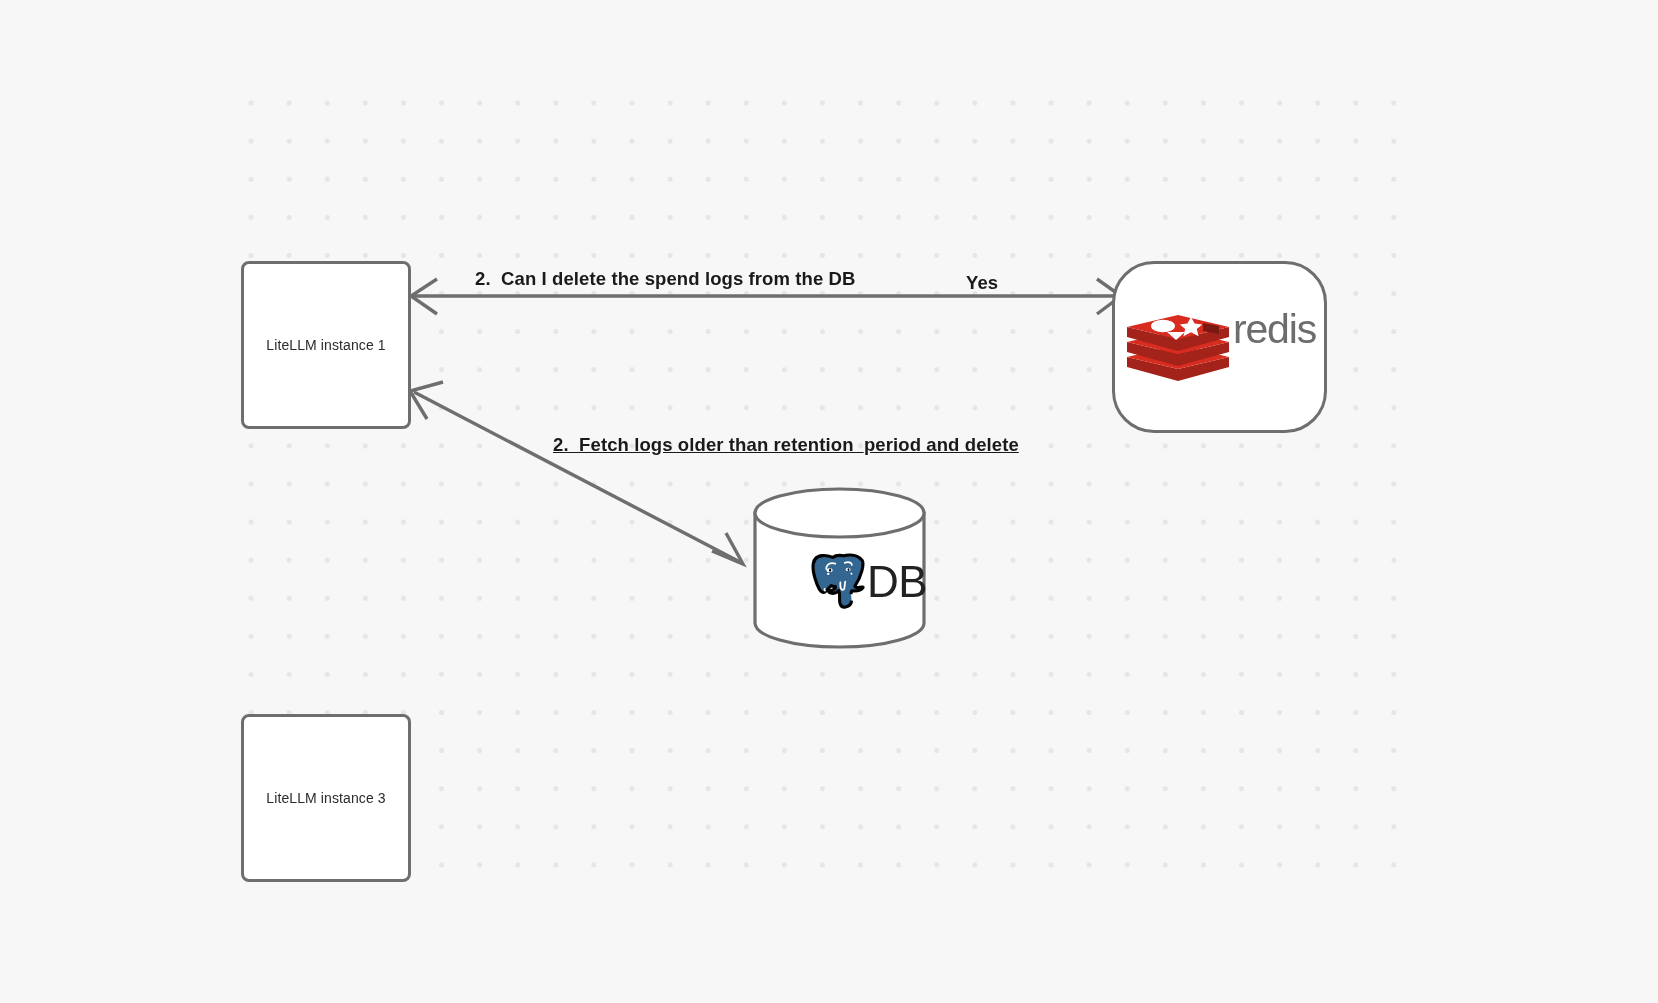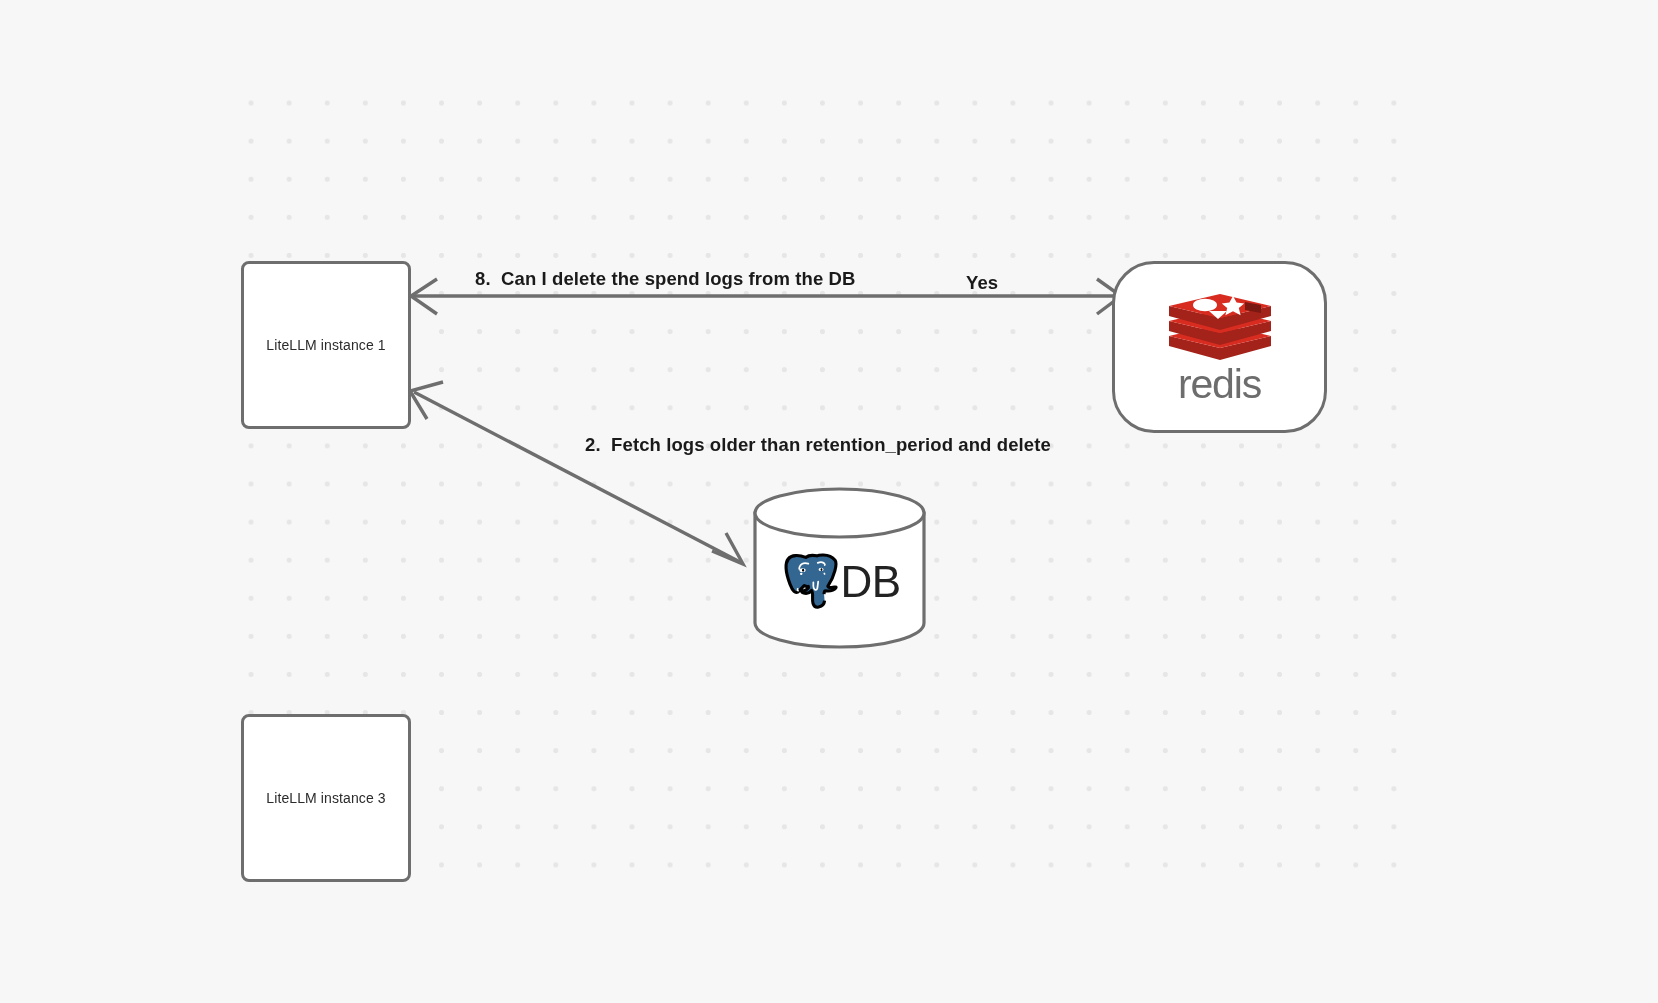--- a/index.html
+++ b/index.html
@@ -62,22 +62,21 @@
     background: #ffffff;
     border: 3px solid #6e6e6e;
     border-radius: 42px;
     display: flex;
     flex-direction: column;
     align-items: center;
     justify-content: center;
   }
   .redis-logo-wrap {
     display: flex;
-    flex-direction: column;
-    align-items: center;
+    flex-direction: row;
     justify-content: center;
     transform: translateY(-2px);
   }
   .redis-word {
     font-size: 41px;
     font-weight: 400;
     color: #6d6d6d;
     letter-spacing: -1.2px;
     line-height: 1;
     margin-top: 2px;
@@ -89,21 +88,21 @@
     position: absolute;
     left: 752px; top: 487px;
     width: 175px; height: 162px;
   }
   .db-contents {
     position: absolute;
     left: 0; top: 0;
     width: 100%; height: 100%;
     display: flex;
     align-items: center;
-    justify-content: center;
+    justify-content: flex-end;
     padding-top: 28px;
   }
   .db-word {
     font-size: 44px;
     color: #222222;
     letter-spacing: -0.5px;
     line-height: 1;
     font-family: "Liberation Sans", sans-serif;
   }
 
@@ -112,21 +111,21 @@
     position: absolute;
     font-size: 18.5px;
     font-weight: bold;
     color: #1a1a1a;
     white-space: pre;
     letter-spacing: 0.1px;
     font-family: "Liberation Sans", sans-serif;
   }
   #edge-label-1 { left: 475px; top: 268px; }
   #edge-label-yes { left: 966px; top: 272px; }
-  #edge-label-2 { left: 585px; top: 434px; }
+  #edge-label-2 { left: 553px; top: 434px; text-decoration: underline; }
 </style>
 </head>
 <body>
 
 <div id="canvas">
 
   <div id="dot-grid"></div>
 
   <svg id="edges" viewBox="0 0 1658 1003" width="1658" height="1003" xmlns="http://www.w3.org/2000/svg">
     <g stroke="#6e6e6e" stroke-width="3.4" fill="none" stroke-linecap="butt">
@@ -203,17 +202,17 @@
         </g>
         <g fill="#000000">
           <ellipse cx="25.9" cy="19.9" rx="1.1" ry="1.5"></ellipse>
           <ellipse cx="44.9" cy="19.2" rx="0.95" ry="1.4"></ellipse>
         </g>
       </svg>
       <span class="db-word">DB</span>
     </div>
   </div>
 
-  <div class="edge-label" id="edge-label-1">8.  Can I delete the spend logs from the DB</div>
+  <div class="edge-label" id="edge-label-1">2.  Can I delete the spend logs from the DB</div>
   <div class="edge-label" id="edge-label-yes">Yes</div>
   <div class="edge-label" id="edge-label-2">2.  Fetch logs older than retention_period and delete</div>
 
 </div>
 
 </body></html>

